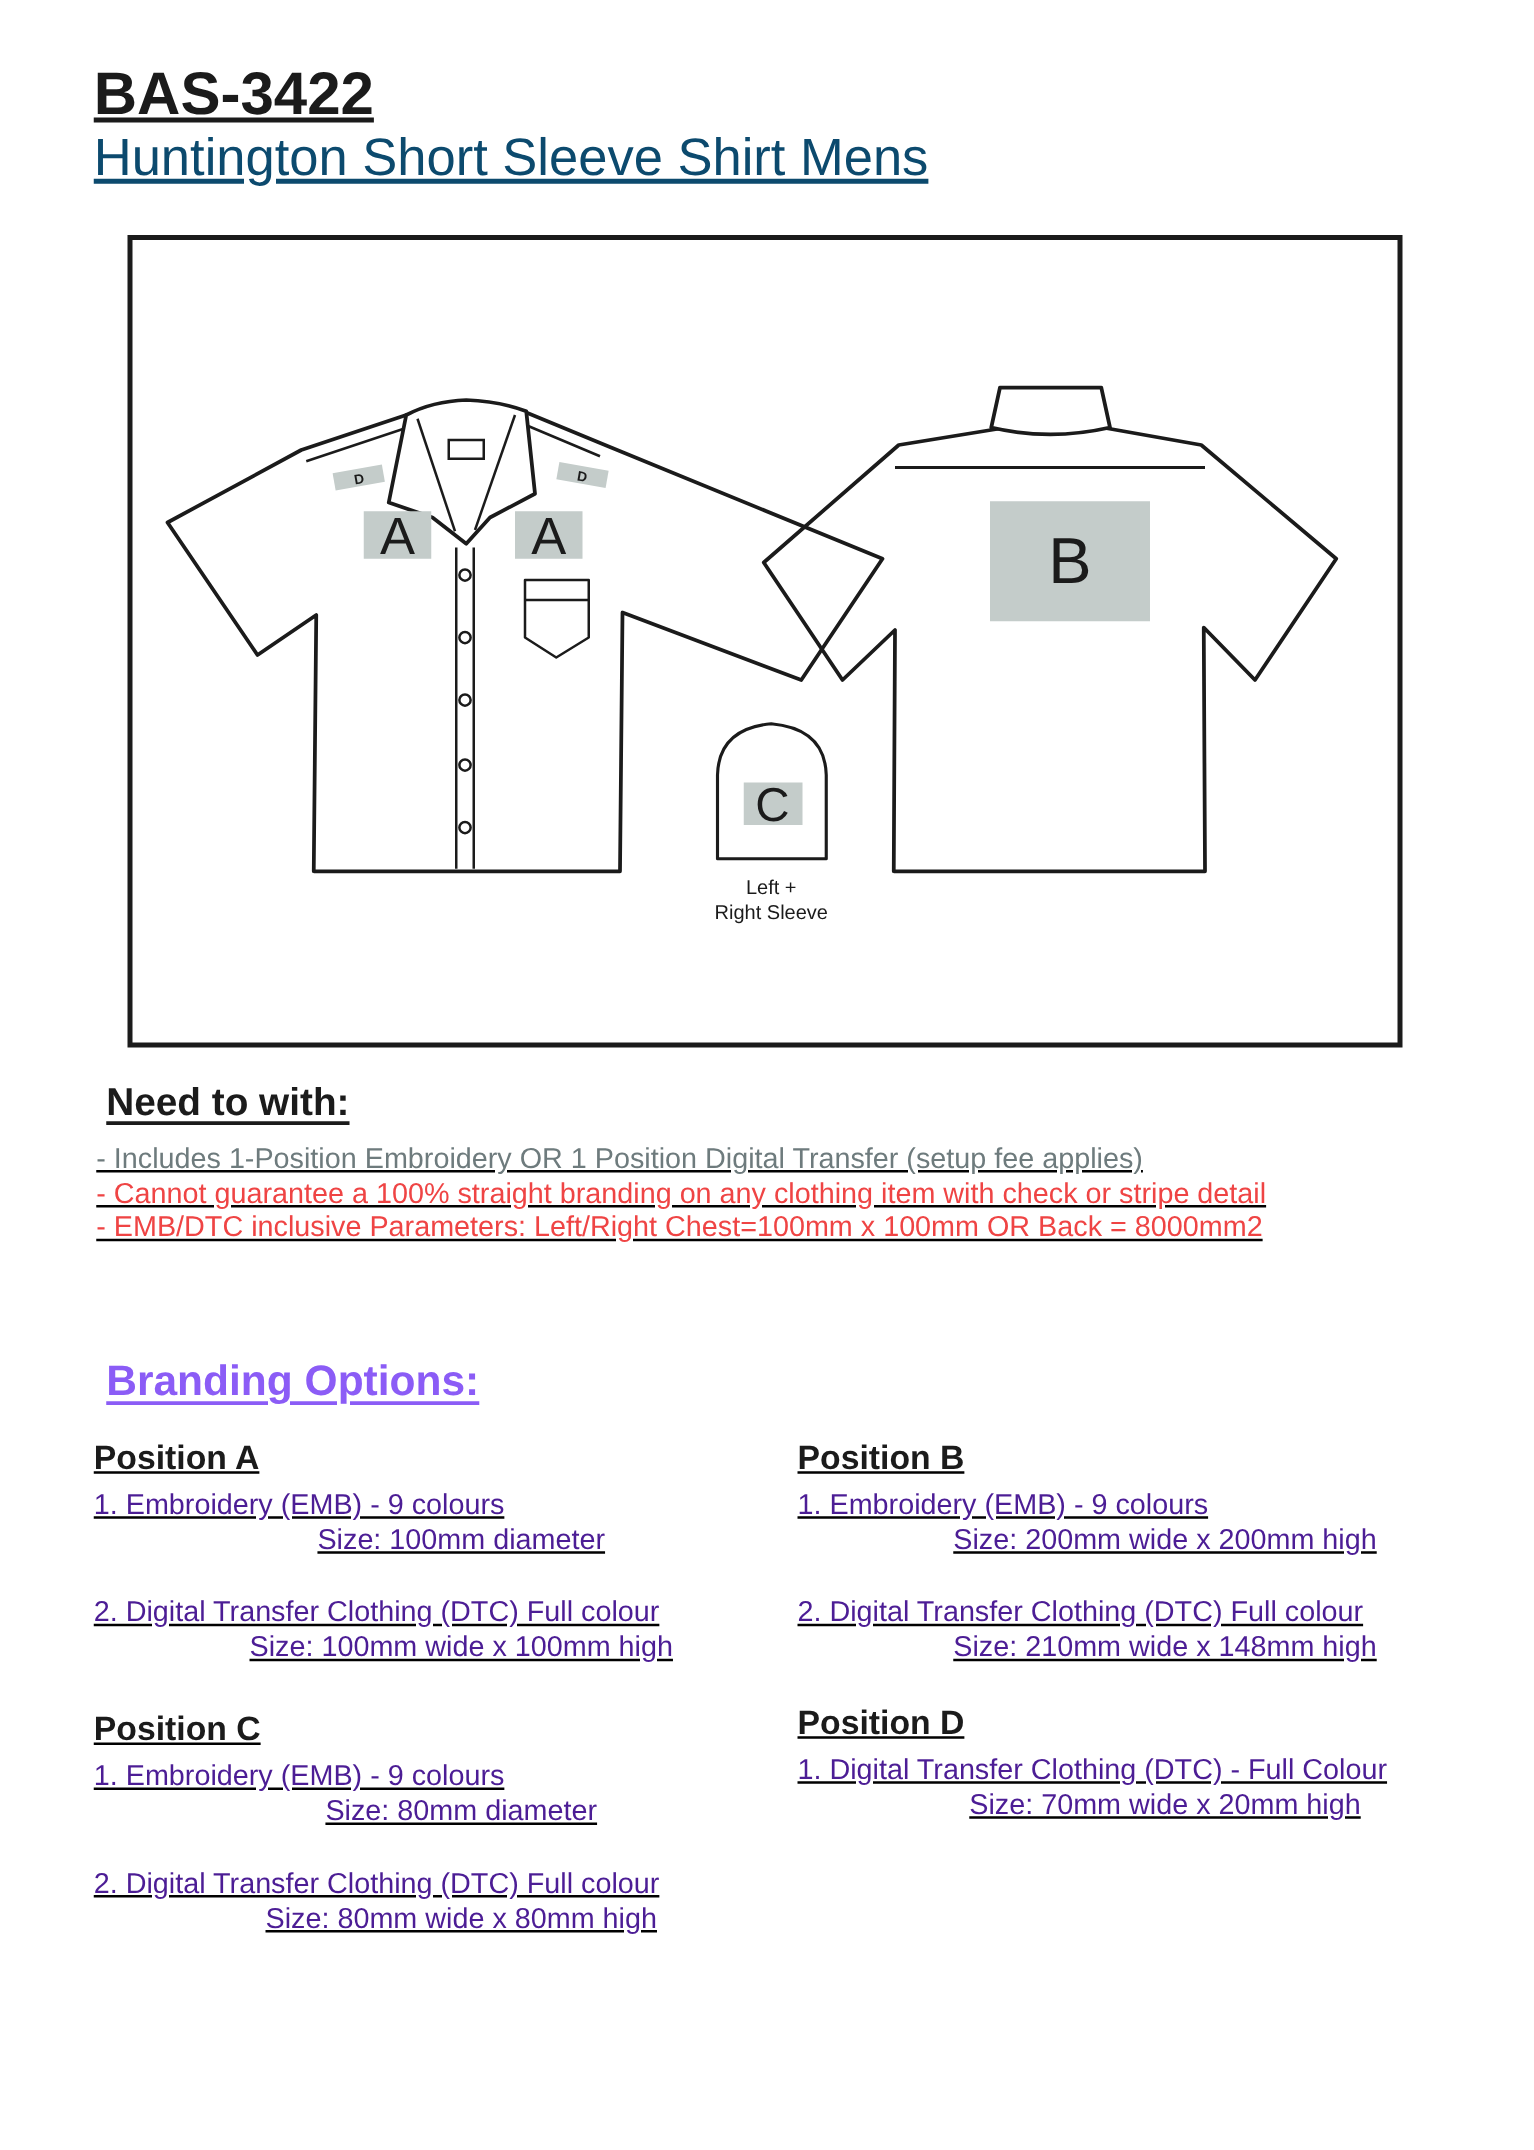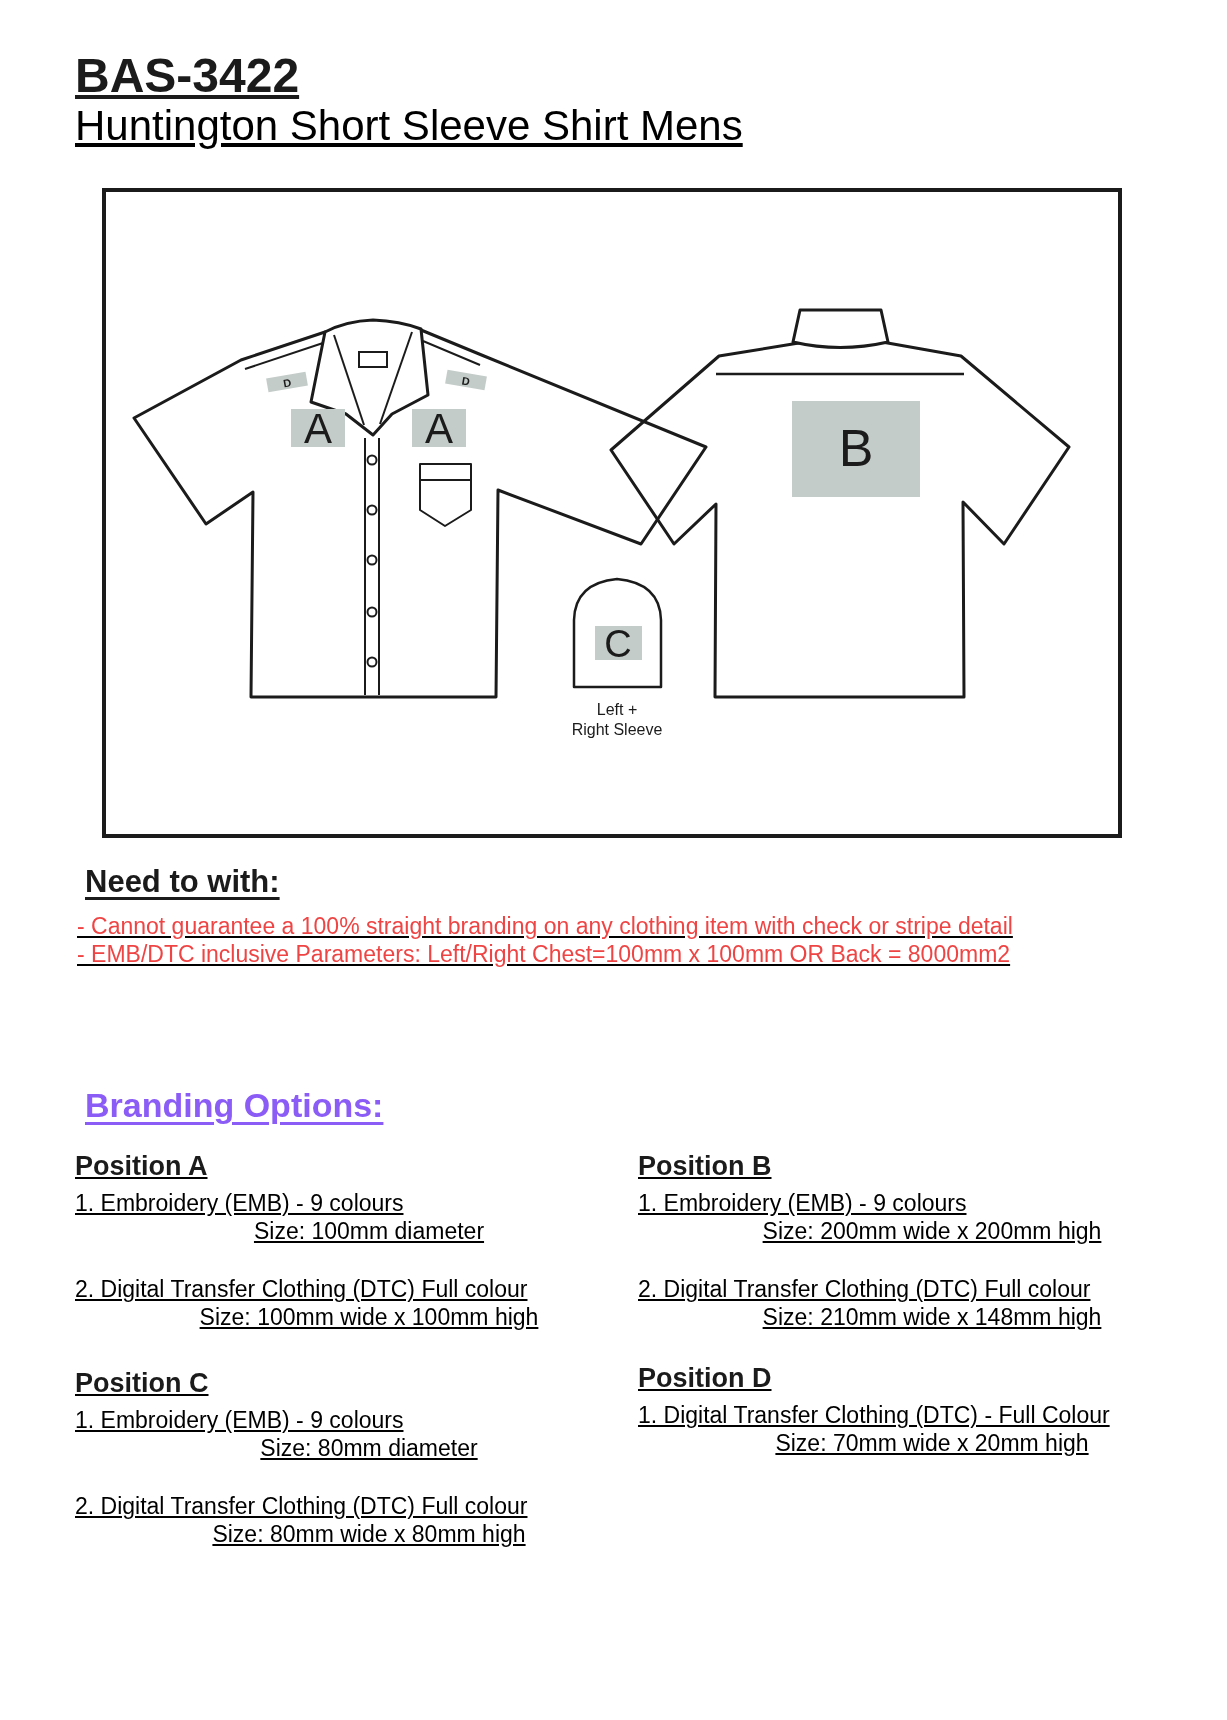--- a/index.html
+++ b/index.html
@@ -3,39 +3,39 @@
 <meta charset="utf-8">
 <style>
   html,body{margin:0;padding:0;}
   body{
     width:1227px;height:1720px;position:relative;background:#ffffff;
     font-family:"Liberation Sans", sans-serif;overflow:hidden;
   }
   .abs{position:absolute;text-decoration:underline;}
   
   #product-code{left:75px;top:48px;font-size:48px;font-weight:bold;color:#1b1b1b;letter-spacing:0px;}
-  #product-name{left:75px;top:102px;font-size:42px;font-weight:normal;color:#000000;}
+  #product-name{left:75px;top:102px;font-size:42px;font-weight:normal;color:#0c4a6e;}
   
   #diagram-box{left:102px;top:188px;width:1020px;height:650px;border:4px solid #1b1b1b;box-sizing:border-box;background:#fff;}
   #diagram-box svg{display:block;width:1012px;height:642px;}
   
   #need-heading{left:85px;top:864px;font-size:31px;font-weight:bold;color:#1b1b1b;text-decoration:underline;text-decoration-thickness:3px;text-underline-offset:5px;}
   #need-list{left:77px;top:913px;width:1100px;font-size:23px;line-height:27.5px;}
   .note-gray{color:#6e7b7d;}
   .note-red{color:#ef4444;}
   .note-gap{margin-top:7px;}
   
   #branding-heading{left:85px;top:1086px;font-size:34px;font-weight:bold;color:#8b5cf6;text-decoration:underline;text-decoration-thickness:3px;text-underline-offset:5px;}
   .pos-block{width:560px;}
   #pos-a{left:75px;top:1151px;}
   #pos-b{left:638px;top:1151px;}
   #pos-c{left:75px;top:1368px;}
   #pos-d{left:638px;top:1363px;}
   .pos-title{font-size:27px;font-weight:bold;color:#1b1b1b;margin:0 0 7px 0;}
-  .pos-item{font-size:23px;color:#000000;line-height:28px;}
+  .pos-item{font-size:23px;color:#4c1d95;line-height:28px;}
   .pos-item + .pos-item{margin-top:30px;}
   .pos-line2{margin-left:28px;text-align:center;}
   
   text{font-family:"Liberation Sans", sans-serif;fill:#1b1b1b;}
 </style>
 </head>
 <body>
 
 <div class="abs" id="product-code">BAS-3422</div>
 <div class="abs" id="product-name">Huntington Short Sleeve Shirt Mens</div>
@@ -98,20 +98,21 @@
     <path d="M468,495 L468,428 Q469,391 511,387 Q554,391 555,428 L555,495 Z" fill="#ffffff" stroke="#1b1b1b" stroke-width="2.5" stroke-linejoin="round"></path>
     <rect x="489" y="434" width="47" height="34" fill="#c4ccca"></rect>
     <text x="512" y="465" font-size="38" text-anchor="middle">C</text>
     <text x="511" y="523" font-size="16" text-anchor="middle">Left +</text>
     <text x="511" y="543" font-size="16" text-anchor="middle">Right Sleeve</text>
   </svg>
 </div>
 
 <div class="abs" id="need-heading">Need to with:</div>
 <div class="abs" id="need-list">
+  <div class="note-gray">- Includes 1-Position Embroidery OR 1 Position Digital Transfer (setup fee applies)</div>
   <div class="note-red">- Cannot guarantee a 100% straight branding on any clothing item with check or stripe detail</div>
   <div class="note-red">- EMB/DTC inclusive Parameters: Left/Right Chest=100mm x 100mm OR Back = 8000mm2</div>
 </div>
 
 <div class="abs" id="branding-heading">Branding Options:</div>
 
 <div class="abs pos-block" id="pos-a">
   <div class="pos-title">Position A</div>
   <div class="pos-item">
     <div>1. Embroidery (EMB) - 9 colours</div>

